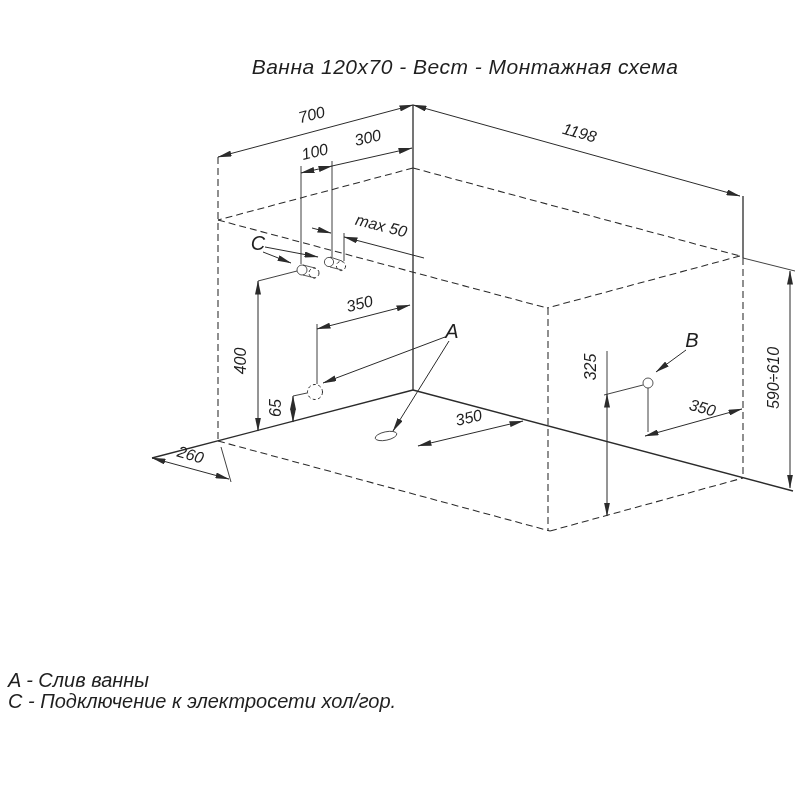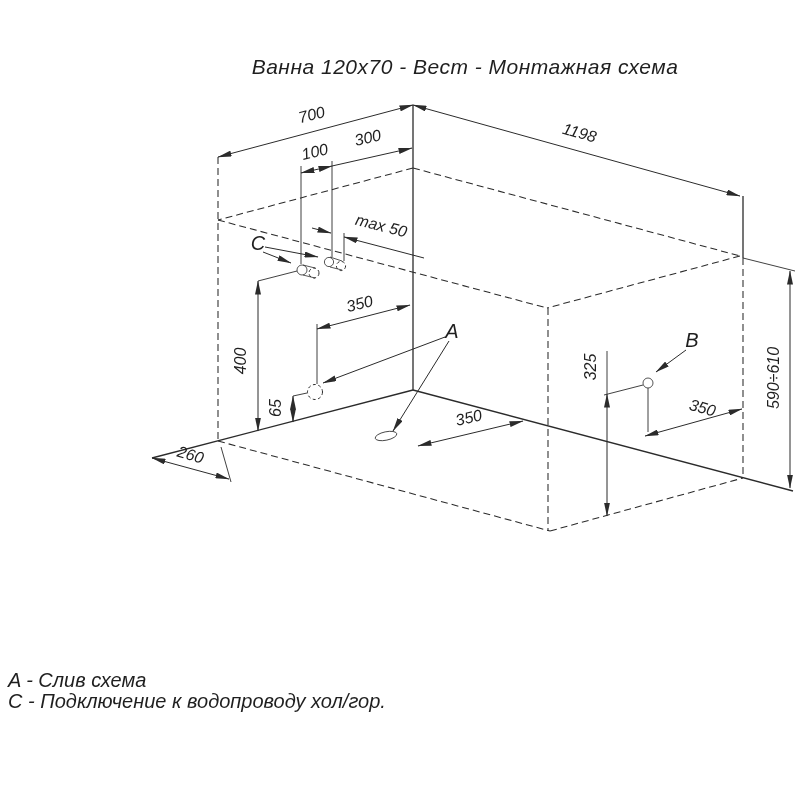--- a/index.html
+++ b/index.html
@@ -126,17 +126,17 @@
     </g>
 
     <g>
       <text class="bigtxt" text-anchor="middle" x="452" y="338">A</text>
       <text class="bigtxt" text-anchor="middle" x="692" y="347">B</text>
       <text class="bigtxt" text-anchor="middle" x="258" y="250">C</text>
     </g>
   </svg>
 
   <div class="legend">
-    <div>A - Слив схема</div>
-    <div>C - Подключение к водопроводу хол/гор.</div>
+    <div>A - Слив ванны</div>
+    <div>C - Подключение к электросети хол/гор.</div>
   </div>
 
 </div>
 
 </body></html>

